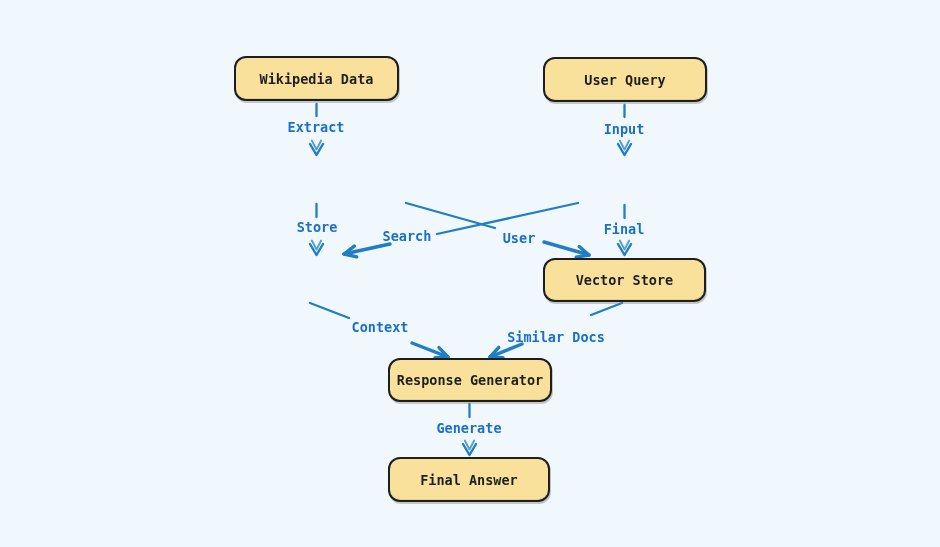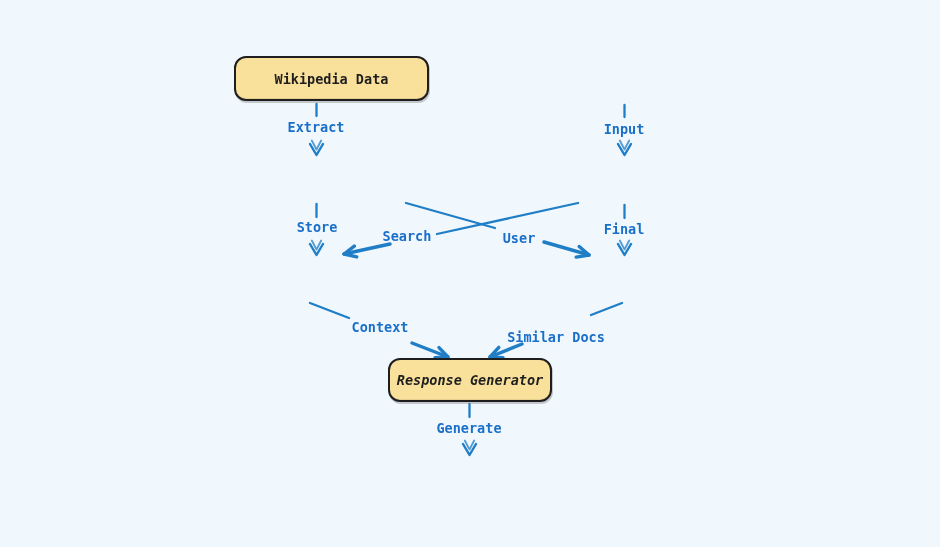--- a/index.html
+++ b/index.html
@@ -91,33 +91,42 @@
       <path class="chev" d="M498.8,347.4 L490,357 L503,357.6"></path>
     </g>
 
     <g>
       <path class="seg" d="M469.5,404 L469.5,417"></path>
       <path class="vhead" d="M463,444 L469.5,455 L476,444"></path>
       <path class="vhead2" d="M464.8,440.5 L469.5,449.5 L474.2,440.5"></path>
     </g>
   </svg>
 
-  <div class="node" style="left:234px;top:56px;width:195px;height:45px;">
+  <div class="node" style="left:234px;top:56px;width:165px;height:45px;">
     <span>Wikipedia Data</span>
+  </div>
+
+  <div class="node" style="left:543px;top:57px;width:164px;height:45px;">
+    <span>User Query</span>
   </div>
 
 
 
 
+  <div class="node" style="left:543px;top:258px;width:163px;height:44px;">
+    <span>Vector Store</span>
+  </div>
 
-
-  <div class="node" style="left:388px;top:358px;width:164px;height:44px;font-style:italic;">
+  <div class="node" style="left:388px;top:358px;width:164px;height:44px;">
     <span>Response Generator</span>
   </div>
 
+  <div class="node" style="left:388px;top:457px;width:162px;height:45px;">
+    <span>Final Answer</span>
+  </div>
 
   <span class="elabel" style="left:316px;top:127px;">Extract</span>
   <span class="elabel" style="left:624px;top:129px;">Input</span>
   <span class="elabel" style="left:317px;top:227px;">Store</span>
   <span class="elabel" style="left:624px;top:229px;">Final</span>
   <span class="elabel" style="left:407px;top:236px;">Search</span>
   <span class="elabel" style="left:519px;top:238px;">User</span>
   <span class="elabel" style="left:380px;top:327px;">Context</span>
   <span class="elabel" style="left:556px;top:329px;margin-top:8px;">Similar Docs</span>
   <span class="elabel" style="left:469px;top:428px;">Generate</span>

